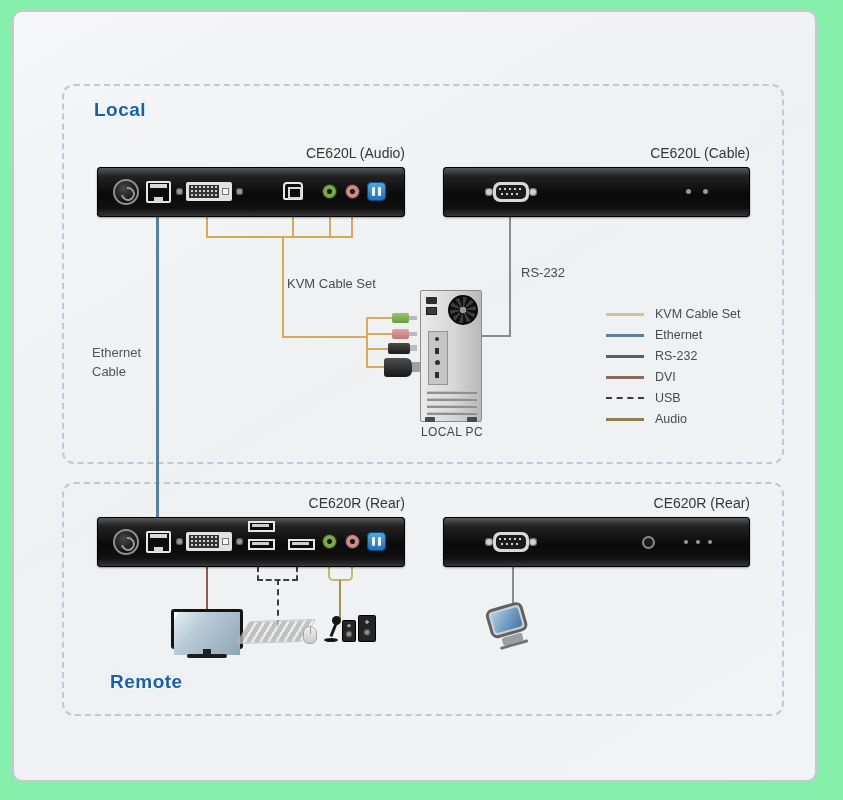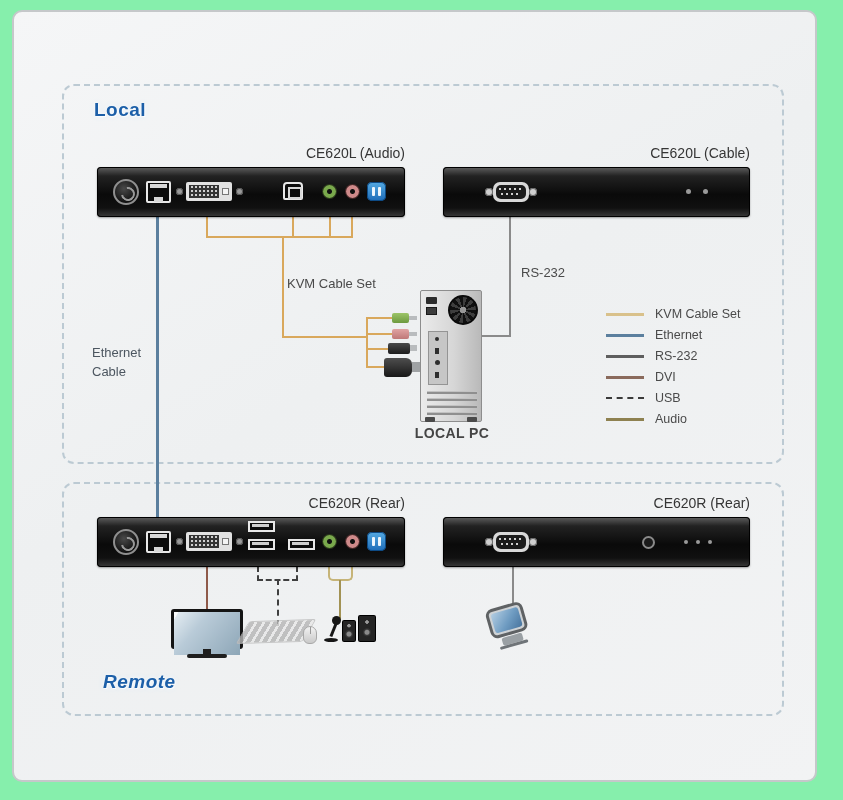--- a/index.html
+++ b/index.html
@@ -189,21 +189,21 @@
 </style>
 </head>
 <body>
 
 <div class="stage">
   <div class="frame"></div>
 
   <div class="zone local"></div>
   <div class="zone remote"></div>
   <div class="zone-label" style="left:94px;top:99px;">Local</div>
-  <div class="zone-label" style="left:103px;top:671px;font-style:italic;">Remote</div>
+  <div class="zone-label" style="left:110px;top:671px;">Remote</div>
 
   <div class="device-label" style="left:255px;top:145px;">CE620L (Audio)</div>
   <div class="device-label" style="left:600px;top:145px;">CE620L (Cable)</div>
   <div class="device-label" style="left:255px;top:495px;">CE620R (Rear)</div>
   <div class="device-label" style="left:600px;top:495px;">CE620R (Rear)</div>
 
   <div class="line eth" style="left:156px;top:217px;width:3px;height:306px;"></div>
 
   <div class="line kvm" style="left:206px;top:217px;width:2px;height:21px;"></div>
   <div class="line kvm" style="left:292px;top:217px;width:2px;height:21px;"></div>
@@ -274,21 +274,21 @@
     </div>
     <div class="front-button" style="left:199px;top:19px;"></div>
     <div class="led" style="left:241px;top:23px;width:4px;height:4px;"></div>
     <div class="led" style="left:253px;top:23px;width:4px;height:4px;"></div>
     <div class="led" style="left:265px;top:23px;width:4px;height:4px;"></div>
   </div>
 
   <div class="note" style="left:287px;top:276px;color:#4a4a4a;">KVM Cable Set</div>
   <div class="note" style="left:521px;top:265px;color:#4a4a4a;">RS-232</div>
   <div class="note" style="left:92px;top:344px;width:64px;line-height:1.45;">Ethernet Cable</div>
-  <div class="note" style="left:412px;top:425px;width:80px;text-align:center;font-size:14px;letter-spacing:.4px;color:#454545;font-weight:bold;">LOCAL PC</div>
+  <div class="note" style="left:412px;top:425px;width:80px;text-align:center;font-size:12px;letter-spacing:.4px;color:#454545;">LOCAL PC</div>
 
   <div class="plug audio-g" style="left:392px;top:313px;width:26px;height:10px;">
     <div class="body"></div>
       <div class="pin" style="left:17px;top:3px;width:8px;height:4px;"></div>
   </div>
   <div class="plug audio-p" style="left:392px;top:329px;width:26px;height:10px;">
     <div class="body"></div>
       <div class="pin" style="left:17px;top:3px;width:8px;height:4px;"></div>
   </div>
   <div class="plug usb" style="left:388px;top:343px;width:30px;height:11px;">

